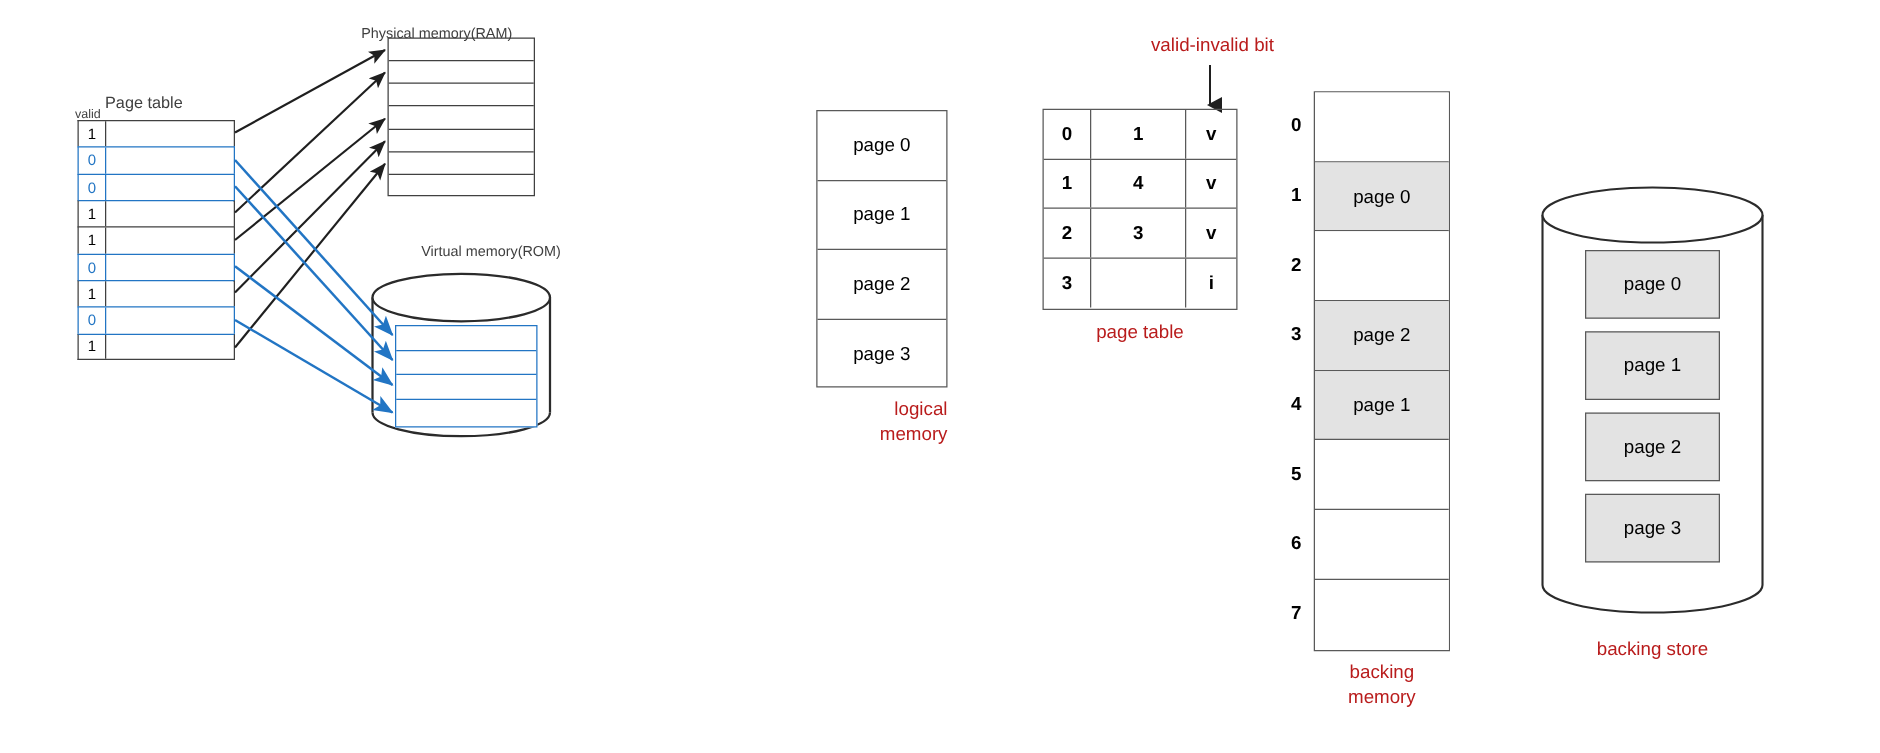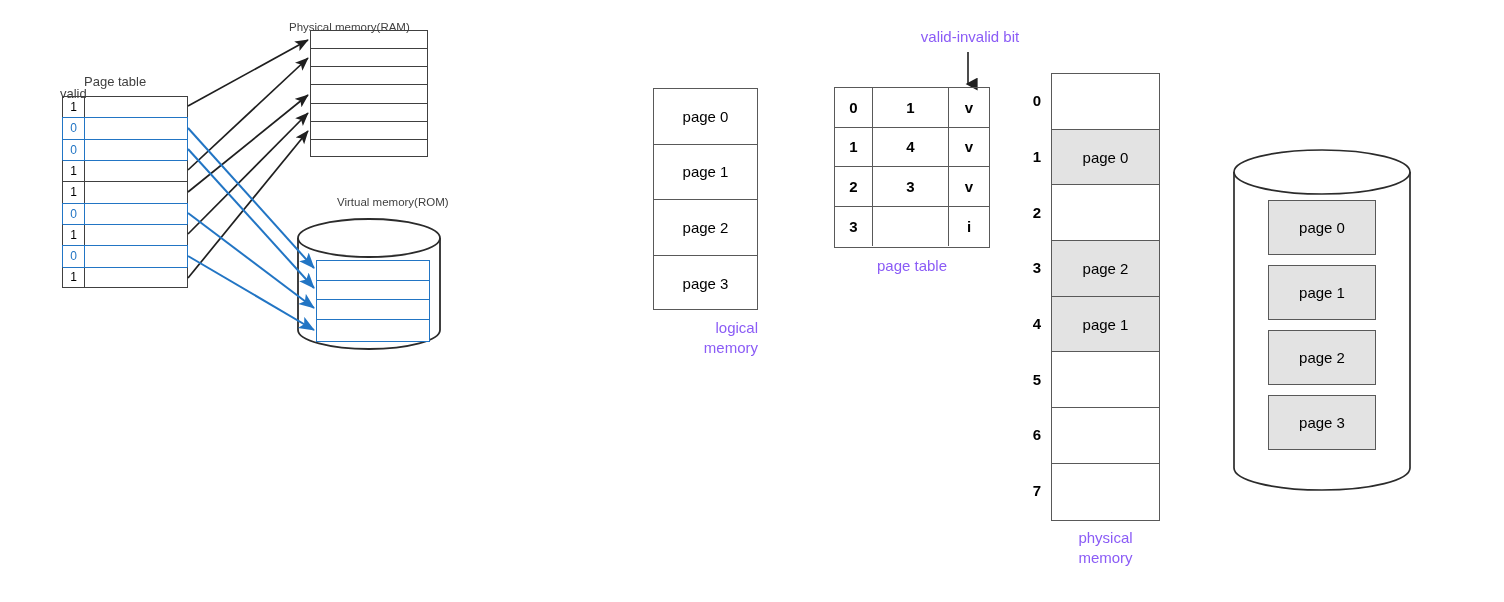--- a/index.html
+++ b/index.html
@@ -37,21 +37,21 @@
     font-size: 11.5px;
     color: #3f3f3f;
     white-space: nowrap;
     font-family: "Liberation Sans", sans-serif;
   }
   .ltitle-pt {
     font-size: 13px;
     color: #3f3f3f;
   }
   .valid-label {
-    font-size: 13px;
+    font-size: 10px;
     color: #3f3f3f;
   }
 
   
   #left-page-table {
     left: 62px;
     top: 96px;
     width: 126px;
     height: 192px;
     box-sizing: border-box;
@@ -118,21 +118,21 @@
   .rom-row {
     height: 19.5px;
     box-sizing: border-box;
     border-bottom: 1.6px solid #2275c4;
   }
   .rom-row:last-child { border-bottom: none; }
 
   
   .rlabel {
     font-size: 15px;
-    color: #8b5cf6;
+    color: #b91c1c;
     text-align: center;
     line-height: 1.35;
     font-family: "Liberation Sans", sans-serif;
   }
 
   
   #logical-memory {
     left: 653px;
     top: 88px;
     width: 105px;
@@ -412,30 +412,31 @@
       <div class="pm-frame"></div>
       <div class="pm-frame filled">page 0</div>
       <div class="pm-frame"></div>
       <div class="pm-frame filled">page 2</div>
       <div class="pm-frame filled">page 1</div>
       <div class="pm-frame"></div>
       <div class="pm-frame"></div>
       <div class="pm-frame"></div>
     </div>
   <div class="abs rlabel" style="left:1051px; top:528px; width:109px;">
-    <div>physical</div>
+    <div>backing</div>
     <div>memory</div>
   </div>
 
   <svg class="abs" id="backing-store" viewBox="0 0 180 360">
     <path d="M 2,32 L 2,328" stroke="#2b2b2b" stroke-width="1.7" fill="none"></path>
     <path d="M 178,32 L 178,328" stroke="#2b2b2b" stroke-width="1.7" fill="none"></path>
     <ellipse cx="90" cy="32" rx="88" ry="22" fill="#ffffff" stroke="#2b2b2b" stroke-width="1.7"></ellipse>
     <path d="M 2,328 A 88,22 0 0 0 178,328" fill="none" stroke="#2b2b2b" stroke-width="1.7"></path>
   </svg>
   <div class="abs" id="bs-pages">
       <div class="bs-page">page 0</div>
       <div class="bs-page">page 1</div>
       <div class="bs-page">page 2</div>
       <div class="bs-page">page 3</div>
     </div>
+  <div class="abs rlabel" style="left:1232px; top:510px; width:180px;">backing store</div>
 
 </div>
 
 </body></html>

